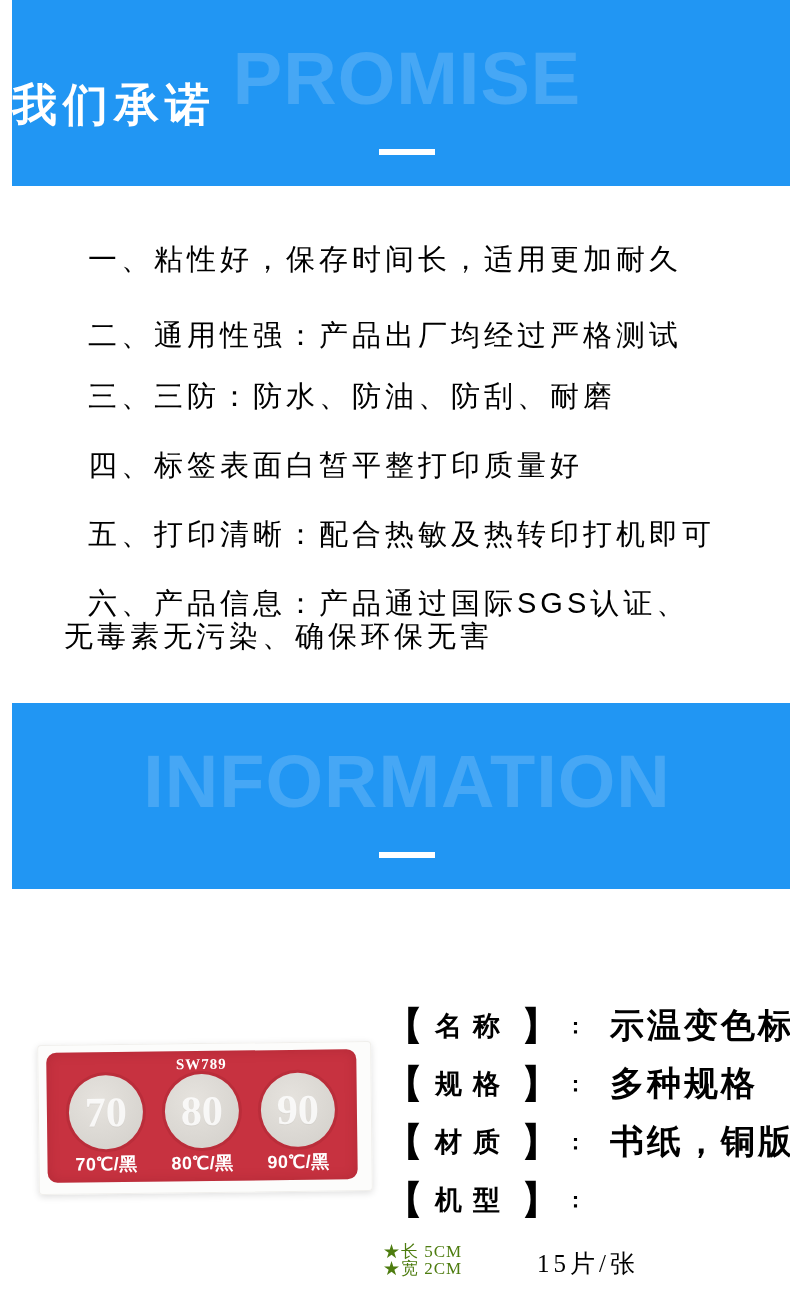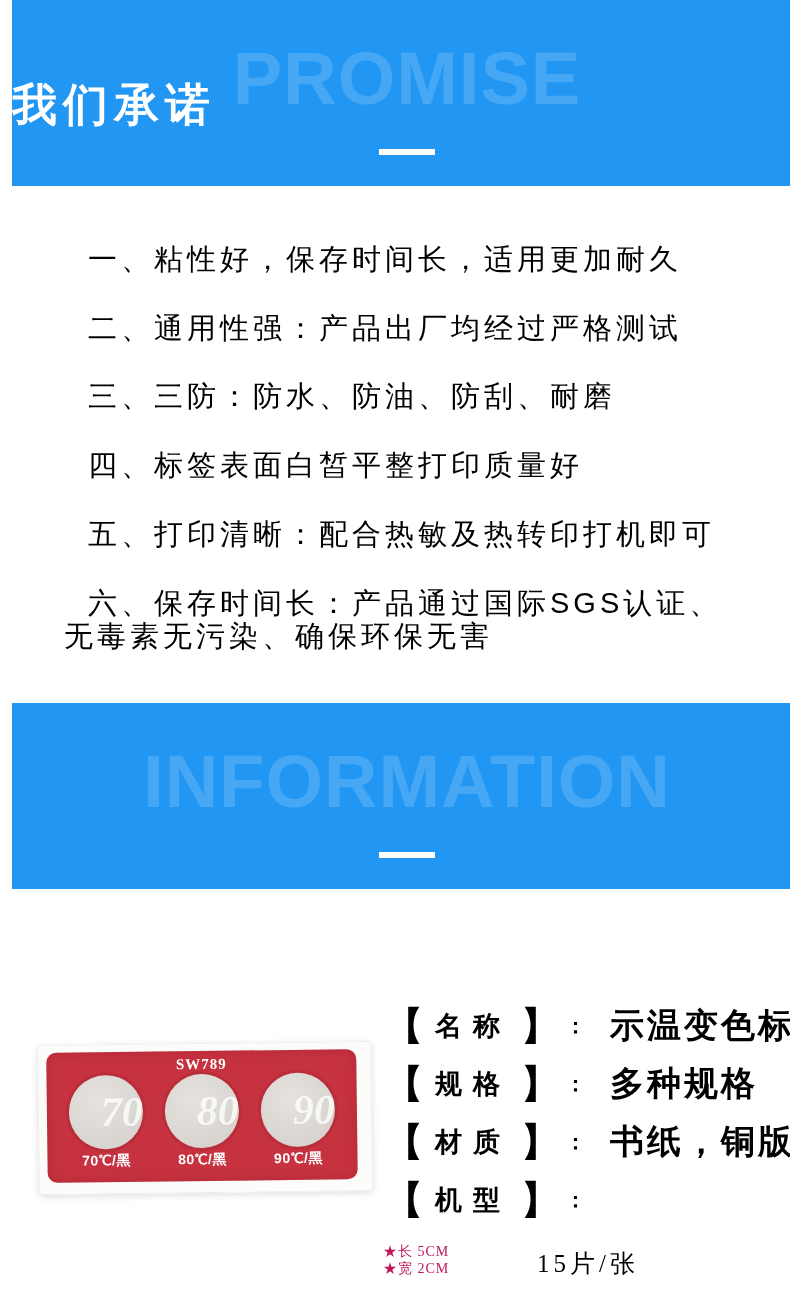--- a/index.html
+++ b/index.html
@@ -33,21 +33,21 @@
     width:56px; height:6px; background:#ffffff;
   }
 
   
   .promise-line {
     position:absolute; left:88px; white-space:nowrap;
     font-size:29px; font-weight:normal; letter-spacing:4px; line-height:33px;
     color:#000;
   }
   .promise-line:nth-of-type(1){ top:243px; }
-  .promise-line:nth-of-type(2){ top:312px; }
+  .promise-line:nth-of-type(2){ top:319px; }
   .promise-line:nth-of-type(3){ top:380px; }
   .promise-line:nth-of-type(4){ top:449px; }
   .promise-line:nth-of-type(5){ top:518px; }
   .promise-line:nth-of-type(6){ top:587px; }
   .promise-line:nth-of-type(7){ top:620px; left:64px; }
 
   
   .photo-card {
     position:absolute; left:38px; top:1043px; width:334px; height:150px;
     background:#fcfcfb; border-radius:4px; transform:rotate(-0.7deg);
@@ -62,51 +62,51 @@
     margin-top:5px; text-align:center;
     font-family:"Liberation Serif", serif;
     font-size:15px; font-weight:bold; letter-spacing:1px; color:#ffffff;
   }
   .dots-row { display:flex; justify-content:space-evenly; margin-top:1px; }
   .dot-col  { display:flex; flex-direction:column; align-items:center; }
   .dot-circle {
     width:74px; height:74px; border-radius:50%;
     background:radial-gradient(circle at 40% 35%, #e6e3de 0%, #d8d5d0 70%, #d2cfca 100%);
     box-shadow:0 0 0 3px rgba(140,28,36,0.22);
-    display:flex; align-items:center; justify-content:flex-end;font-style:italic;
+    display:flex; align-items:center; justify-content:center;
   }
   .dot-number {
     font-family:"Liberation Serif", serif;
     font-size:42px; font-weight:bold; color:rgba(255,255,255,0.82);
     text-shadow:0 1px 1px rgba(0,0,0,0.04);
   }
   .dot-caption {
-    margin-top:3px; font-size:14px; font-weight:bold;
+    margin-top:3px; font-size:18px; font-weight:bold;
     letter-spacing:0.5px; color:#ffffff; white-space:nowrap;
   }
 
   
   .spec-row {
     position:absolute; left:385px; height:42px;
     display:flex; align-items:center; white-space:nowrap; color:#000;
   }
   .spec-row-1 { top:1005px; }
   .spec-row-2 { top:1063px; }
   .spec-row-3 { top:1121px; }
   .spec-row-4 { top:1179px; }
   .spec-bracket { font-size:38px; font-weight:bold; line-height:42px; }
   .spec-label   { font-size:27px; font-weight:bold; letter-spacing:11px; margin:0 10px 0 12px; }
   .spec-colon   { font-size:21px; font-weight:bold; margin-left:6px; }
   .spec-value   { font-size:34px; font-weight:bold; letter-spacing:3px; margin-left:24px; }
 
   
   .dims {
     position:absolute; left:383px; top:1243px;
-    font-family:"Liberation Serif", serif; font-size:14px; line-height:17px;
-    letter-spacing:1px; color:#be185d;
+    font-family:"Liberation Serif", serif; font-size:17px; line-height:17px;
+    letter-spacing:1px; color:#4d7c0f;
   }
   .per-sheet {
     position:absolute; left:537px; top:1247px;
     font-family:"Liberation Serif", serif; font-size:25px;
     letter-spacing:4px; color:#000000;
   }
 </style>
 </head>
 <body>
 
@@ -117,21 +117,21 @@
     <h1 class="banner-title">我们承诺</h1>
     <div class="banner-dash"></div>
   </section>
 
   <div>
     <div class="promise-line">一、粘性好，保存时间长，适用更加耐久</div>
     <div class="promise-line">二、通用性强：产品出厂均经过严格测试</div>
     <div class="promise-line">三、三防：防水、防油、防刮、耐磨</div>
     <div class="promise-line">四、标签表面白皙平整打印质量好</div>
     <div class="promise-line">五、打印清晰：配合热敏及热转印打机即可</div>
-    <div class="promise-line">六、保存时间长：产品通过国际SGS认证、</div>
+    <div class="promise-line">六、产品信息：产品通过国际SGS认证、</div>
     <div class="promise-line">无毒素无污染、确保环保无害</div>
   </div>
 
   <section class="banner banner-info">
     <div class="banner-watermark">INFORMATION</div>
     <div class="banner-dash"></div>
   </section>
 
   <figure class="photo-card">
     <div class="label-red">

